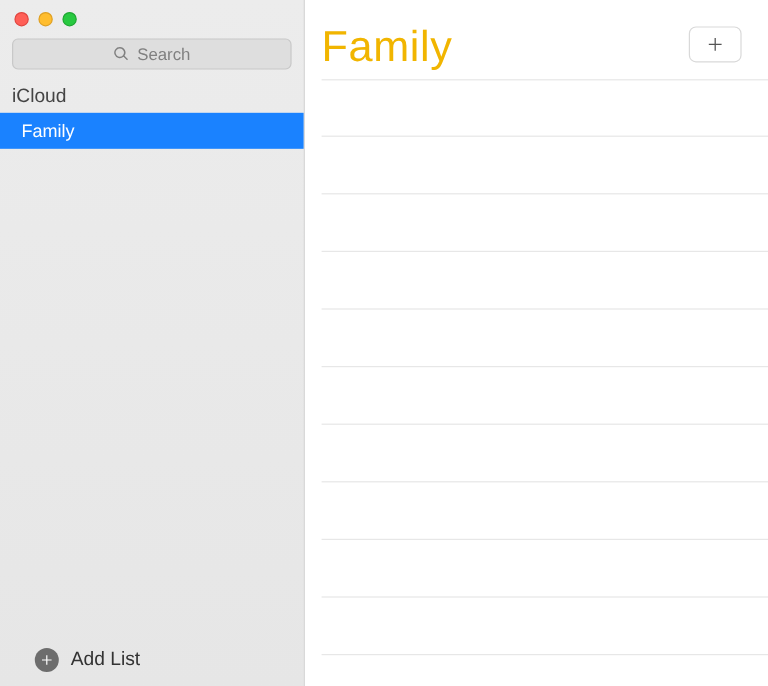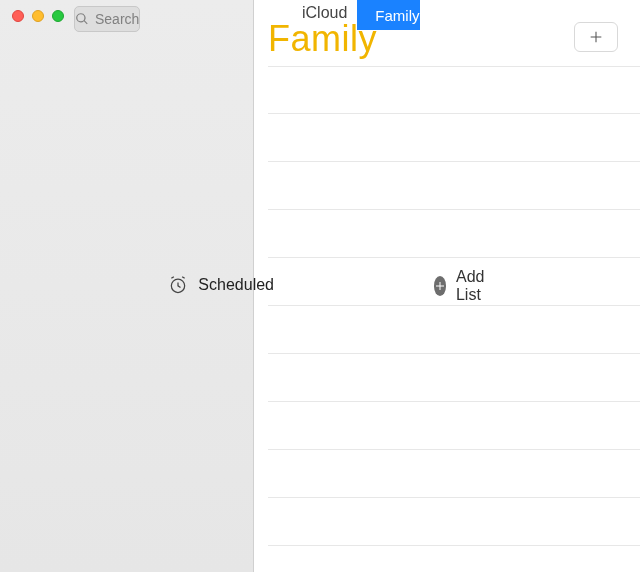--- a/index.html
+++ b/index.html
@@ -11,20 +11,21 @@
     flex-direction: column;
   }
   .win { display: flex; height: 100%; }
 
   
   .sidebar {
     width: 254px;
     background: linear-gradient(#ececec,#e6e6e6);
     border-right: 1px solid #d0d0d0;
     display: flex;
+    flex-direction: column;
     position: relative;
   }
   .traffic {
     display: flex; gap: 8px;
     padding: 10px 0 0 12px;
     height: 26px;
   }
   .dot { width: 12px; height: 12px; border-radius: 50%; }
   .dot.red    { background:#ff5f57; border:1px solid #e04640; }
   .dot.yellow { background:#ffbd2e; border:1px solid #dfa023; }
@@ -80,20 +81,21 @@
 
   .sidebar-spacer { flex:1; }
 
   .add-list {
     display: flex;
     align-items: center;
     gap: 10px;
     padding: 12px 14px;
     font-size: 16px;
     color: #333;
+    margin-left: 15px;
   }
   .add-circle {
     width: 20px; height: 20px; border-radius: 50%;
     background: #6d6d6d;
     display: inline-flex; align-items:center; justify-content:center;
   }
   .add-circle svg { width:12px; height:12px; stroke:#fff; stroke-width:2; }
 
   
   .main {
@@ -150,29 +152,20 @@
 
     <div class="search-wrap">
       <div class="search" title="Search">
         <svg viewBox="0 0 24 24">
           <path d="M10 2a8 8 0 105.3 14l5 5 1.4-1.4-5-5A8 8 0 0010 2zm0 2a6 6 0 110 12 6 6 0 010-12z"></path>
         </svg>
         <span>Search</span>
       </div>
     </div>
 
-    <div class="smart-list">
-      <svg viewBox="0 0 24 24">
-        <circle cx="12" cy="13" r="8"></circle>
-        <path d="M12 9v4l3 2"></path>
-        <path d="M4 4l3-2"></path>
-        <path d="M20 4l-3-2"></path>
-      </svg>
-      <span>Scheduled</span>
-    </div>
 
     <div class="section-header">iCloud</div>
 
     <div class="list-item selected">
       <span>Family</span>
     </div>
 
     <div class="sidebar-spacer"></div>
 
     <div class="add-list">

